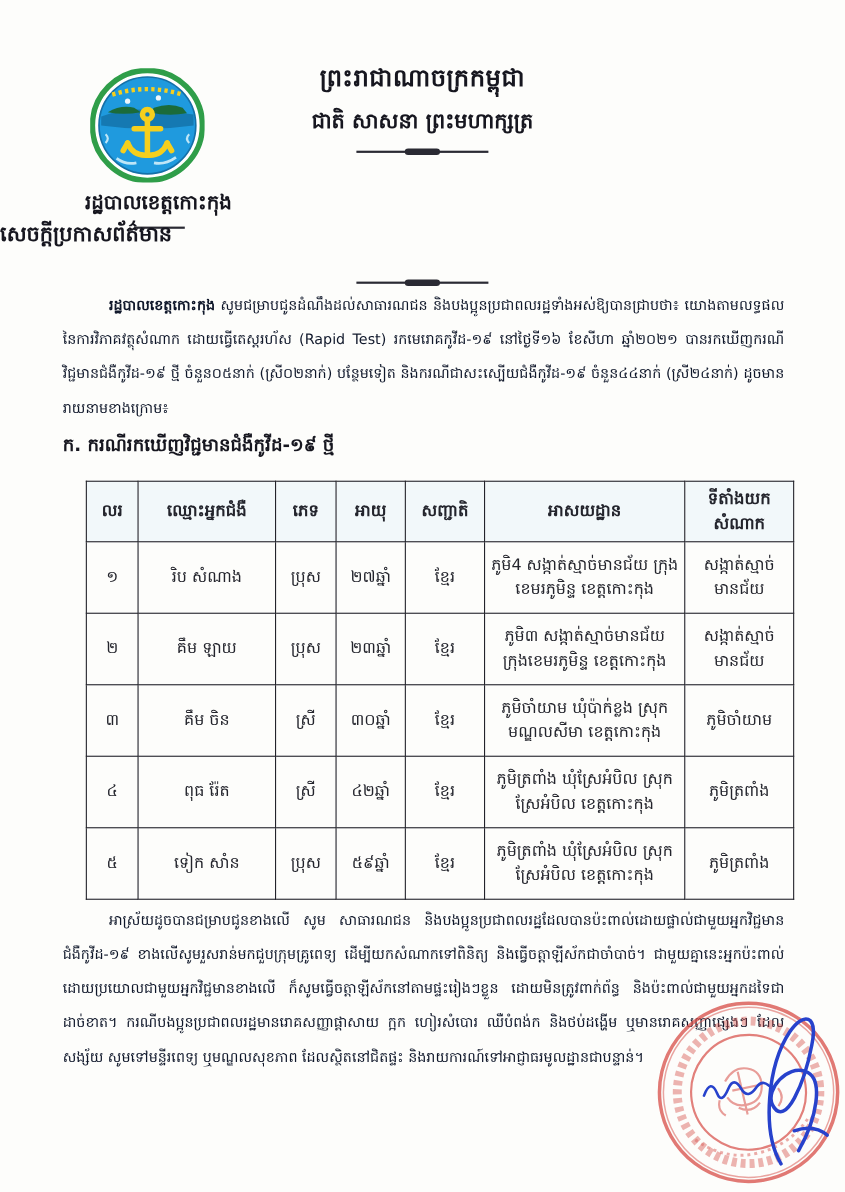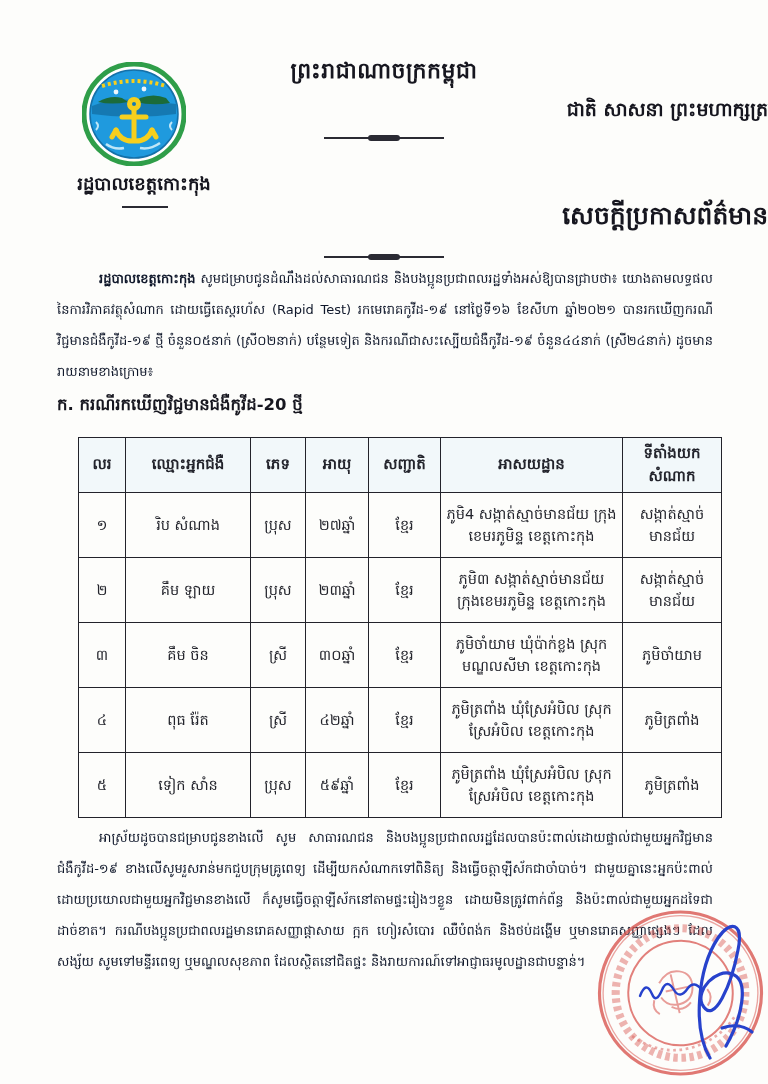--- a/index.html
+++ b/index.html
@@ -12,21 +12,21 @@
     overflow:hidden;
   }
   .page{position:absolute;inset:0;}
 
   
   .motto{
     position:absolute;top:57px;left:0;width:100%;
     text-align:center;
   }
   .motto .line1{font-size:22px;font-weight:bold;letter-spacing:.5px;color:#16161f;}
-  .motto .line2{font-size:19px;font-weight:bold;margin-top:8px;color:#16161f;text-align:right;}
+  .motto .line2{font-size:19px;font-weight:bold;margin-top:8px;color:#16161f;}
   .ornament{
     display:inline-block;margin-top:10px;
     width:120px;height:6px;position:relative;
   }
   .ornament:before{
     content:"";position:absolute;left:0;right:0;top:2px;height:2px;background:#2a2a33;
   }
   .ornament:after{
     content:"";position:absolute;left:44px;top:0;width:32px;height:6px;
     background:#2a2a33;border-radius:3px;
@@ -36,22 +36,22 @@
   .org-name{
     position:absolute;left:18px;top:172px;width:252px;
     text-align:center;font-size:18px;font-weight:bold;color:#16161f;
   }
   .org-underline{
     position:absolute;left:122px;top:206px;width:46px;height:2px;background:#2a2a33;
   }
 
   
   .doc-title{
-    position:absolute;top:200px;left:0;width:100%;text-align:right;
-    font-size:25px;font-weight:bold;color:#16161f;
+    position:absolute;top:200px;left:0;width:100%;text-align:left;
+    font-size:19px;font-weight:bold;color:#16161f;
   }
   .title-ornament{position:absolute;top:244px;left:0;width:100%;text-align:center;}
 
   
   .para{
     position:absolute;left:57px;width:656px;
     font-size:13px;line-height:31px;text-align:justify;
     color:#0f172a;
   }
   .para .indent{display:inline-block;width:42px;}
@@ -123,21 +123,21 @@
     <div><span class="ornament"></span></div>
   </div>
 
   <div class="doc-title">សេចក្តីប្រកាសព័ត៌មាន</div>
   <div class="title-ornament"><span class="ornament"></span></div>
 
   <div class="para p1">
     <span class="indent"></span><span class="lead">រដ្ឋបាលខេត្តកោះកុង</span><span> សូមជម្រាបជូនដំណឹងដល់សាធារណជន និងបងប្អូនប្រជាពលរដ្ឋទាំងអស់ឱ្យបានជ្រាបថា៖ យោងតាមលទ្ធផលនៃការវិភាគវត្ថុសំណាក ដោយធ្វើតេស្តរហ័ស (Rapid Test) រកមេរោគកូវីដ-១៩ នៅថ្ងៃទី១៦ ខែសីហា ឆ្នាំ២០២១ បានរកឃើញករណីវិជ្ជមានជំងឺកូវីដ-១៩ ថ្មី ចំនួន០៥នាក់ (ស្រី០២នាក់) បន្ថែមទៀត និងករណីជាសះស្បើយជំងឺកូវីដ-១៩ ចំនួន៤៤នាក់ (ស្រី២៤នាក់) ដូចមានរាយនាមខាងក្រោម៖</span>
   </div>
 
-  <div class="section-heading">ក. ករណីរកឃើញវិជ្ជមានជំងឺកូវីដ-20 ថ្មី</div>
+  <div class="section-heading">ក. ករណីរកឃើញវិជ្ជមានជំងឺកូវីដ-១៩ ថ្មី</div>
 
   <table class="cases">
     <colgroup>
       <col style="width:47px">
         <col style="width:125px">
         <col style="width:55px">
       <col style="width:63px">
         <col style="width:72px">
         <col style="width:182px">
         <col style="width:99px">

